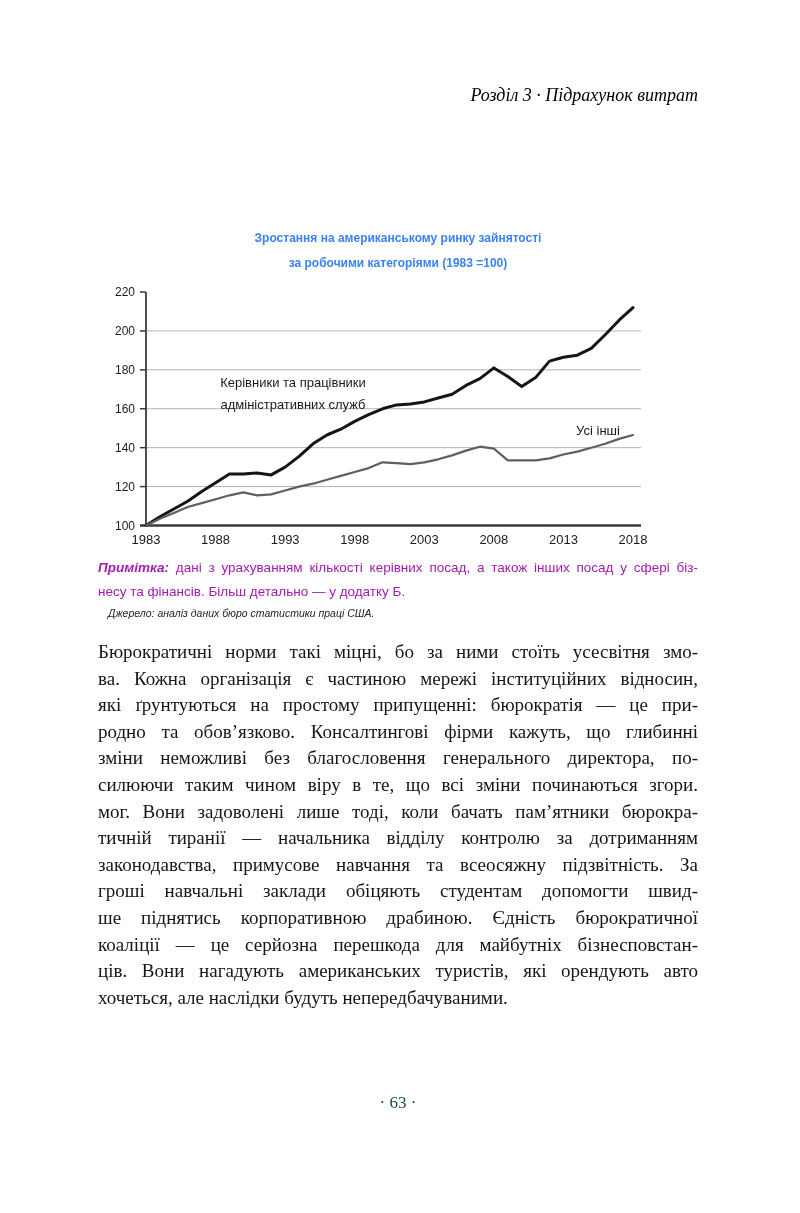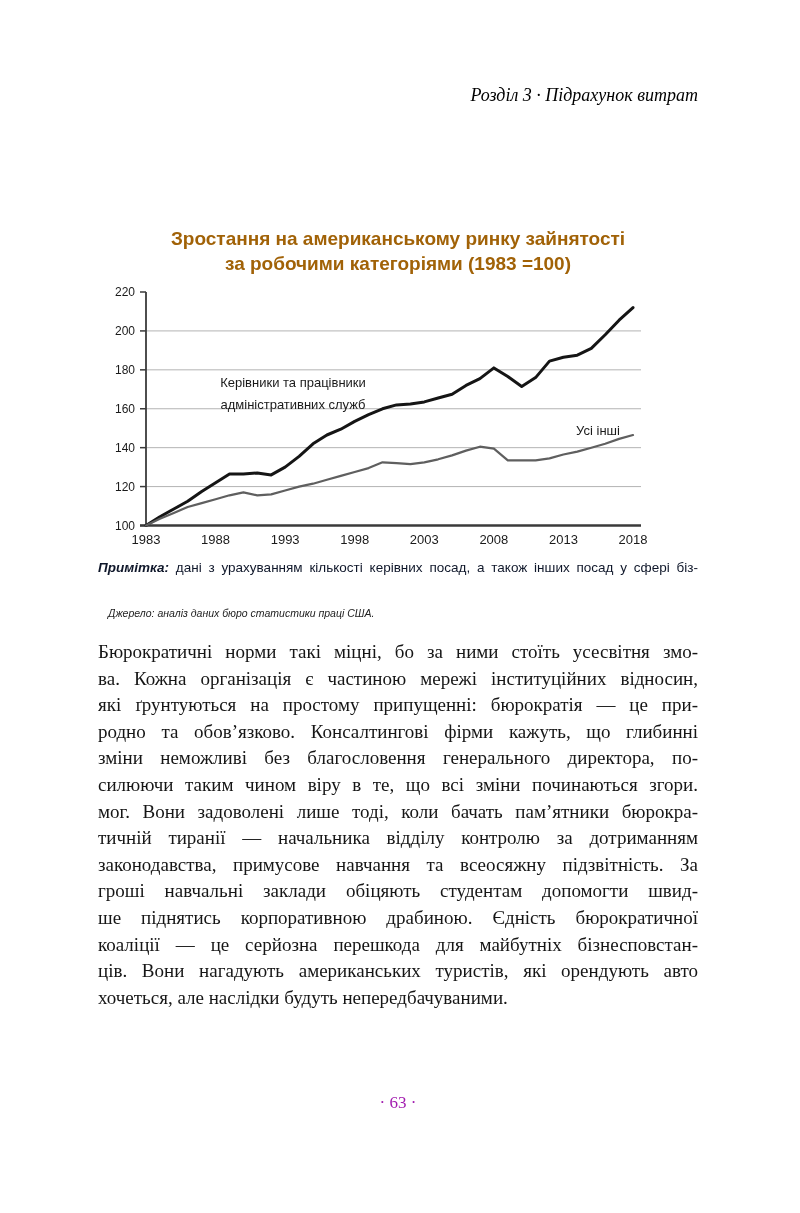--- a/index.html
+++ b/index.html
@@ -7,34 +7,34 @@
         font-family:"Liberation Serif",serif;color:#161616;overflow:hidden;}
   .chapter-header{position:absolute;top:84px;left:98px;width:600px;text-align:right;
         font-style:italic;font-size:18px;line-height:22px;color:#000000;}
   .para{position:absolute;left:98px;width:600px;font-size:19px;}
   .para1{top:128px;}
   .para2{top:639px;}
   .tline{height:26.6px;line-height:26.6px;text-align:justify;text-align-last:justify;
         overflow:hidden;white-space:normal;}
   .tline.last{text-align-last:left;}
   .chart-title{position:absolute;top:226px;left:98px;width:600px;text-align:center;
-        font-family:"Liberation Sans",sans-serif;font-weight:bold;font-size:19px;
-        line-height:25px;color:#a16207;}
+        font-family:"Liberation Sans",sans-serif;font-weight:bold;font-size:12px;
+        line-height:25px;color:#3b82f6;}
   #chart-svg{position:absolute;left:88px;top:285px;}
   #chart-svg text{font-family:"Liberation Sans",sans-serif;fill:#1a1a1a;}
   .note{position:absolute;top:556px;left:98px;width:600px;
-        font-family:"Liberation Sans",sans-serif;font-size:13.5px;line-height:24px;color:#0f172a;}
+        font-family:"Liberation Sans",sans-serif;font-size:13.5px;line-height:24px;color:#a21caf;}
   .note-line{height:24px;overflow:hidden;}
   .note-line.j{text-align:justify;text-align-last:justify;}
   .note-label{font-weight:bold;font-style:italic;}
   .source{position:absolute;top:606px;left:98px;width:600px;
         font-family:"Liberation Sans",sans-serif;font-style:italic;font-size:10.5px;
         line-height:15px;color:#222;margin-left:10px;}
   .page-number{position:absolute;top:1092px;left:98px;width:600px;text-align:center;
-        font-size:17px;line-height:22px;color:#a21caf;}
+        font-size:17px;line-height:22px;color:#14532d;}
 </style>
 </head>
 <body>
 
 <div class="page">
 
   <div class="chapter-header">Розділ 3 · Підрахунок витрат</div>
 
 
   <div class="chart-title">
@@ -86,20 +86,21 @@
         <text x="205" y="102" text-anchor="middle" font-size="13px">Керівники та працівники</text>
         <text x="205" y="124" text-anchor="middle" font-size="13px">адміністративних служб</text>
       </g>
       <g>
         <text x="510" y="150" text-anchor="middle" font-size="13px">Усі інші</text>
       </g>
     </svg>
 
   <div class="note">
     <div class="note-line j"><span class="note-label">Примітка:</span><span> дані з урахуванням кількості керівних посад, а також інших посад у сфері біз-</span></div>
+    <div class="note-line">несу та фінансів. Більш детально — у додатку Б.</div>
   </div>
 
   <div class="source">Джерело: аналіз даних бюро статистики праці США.</div>
 
   <div class="para para2">
       <div class="tline">Бюрократичні норми такі міцні, бо за ними стоїть усесвітня змо-</div>
       <div class="tline">ва. Кожна організація є частиною мережі інституційних відносин,</div>
       <div class="tline">які ґрунтуються на простому припущенні: бюрократія — це при-</div>
       <div class="tline">родно та обов’язково. Консалтингові фірми кажуть, що глибинні</div>
       <div class="tline">зміни неможливі без благословення генерального директора, по-</div>

